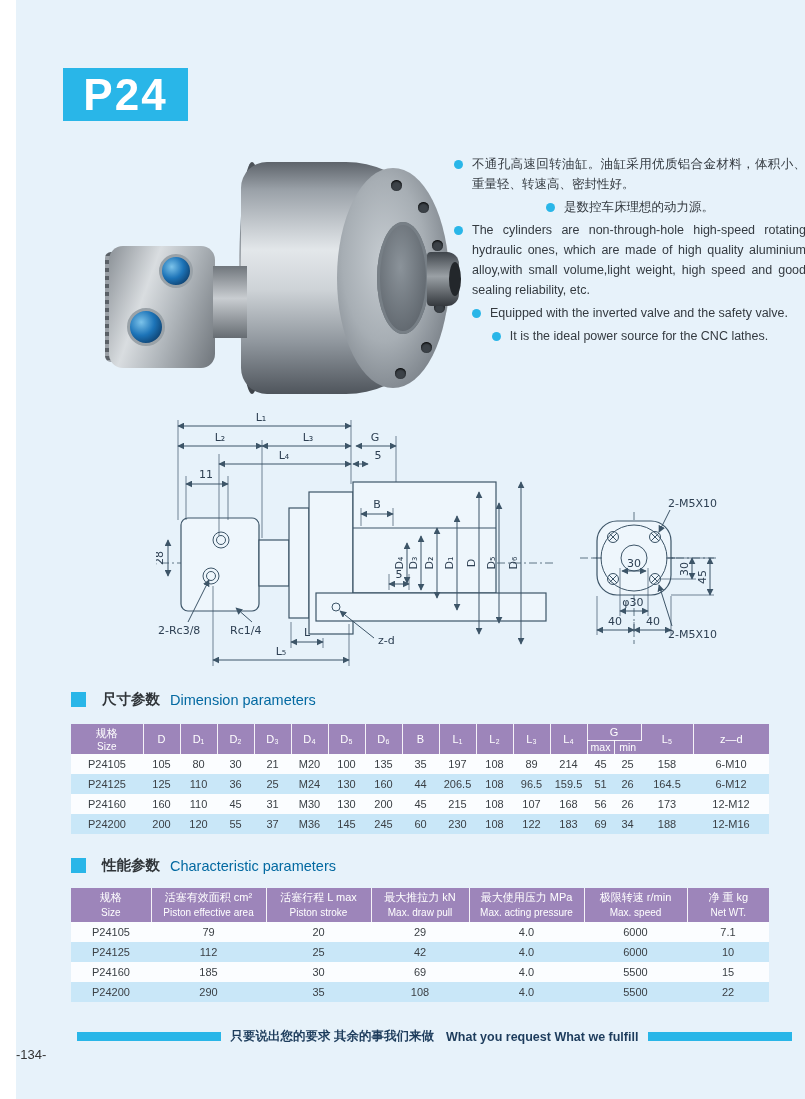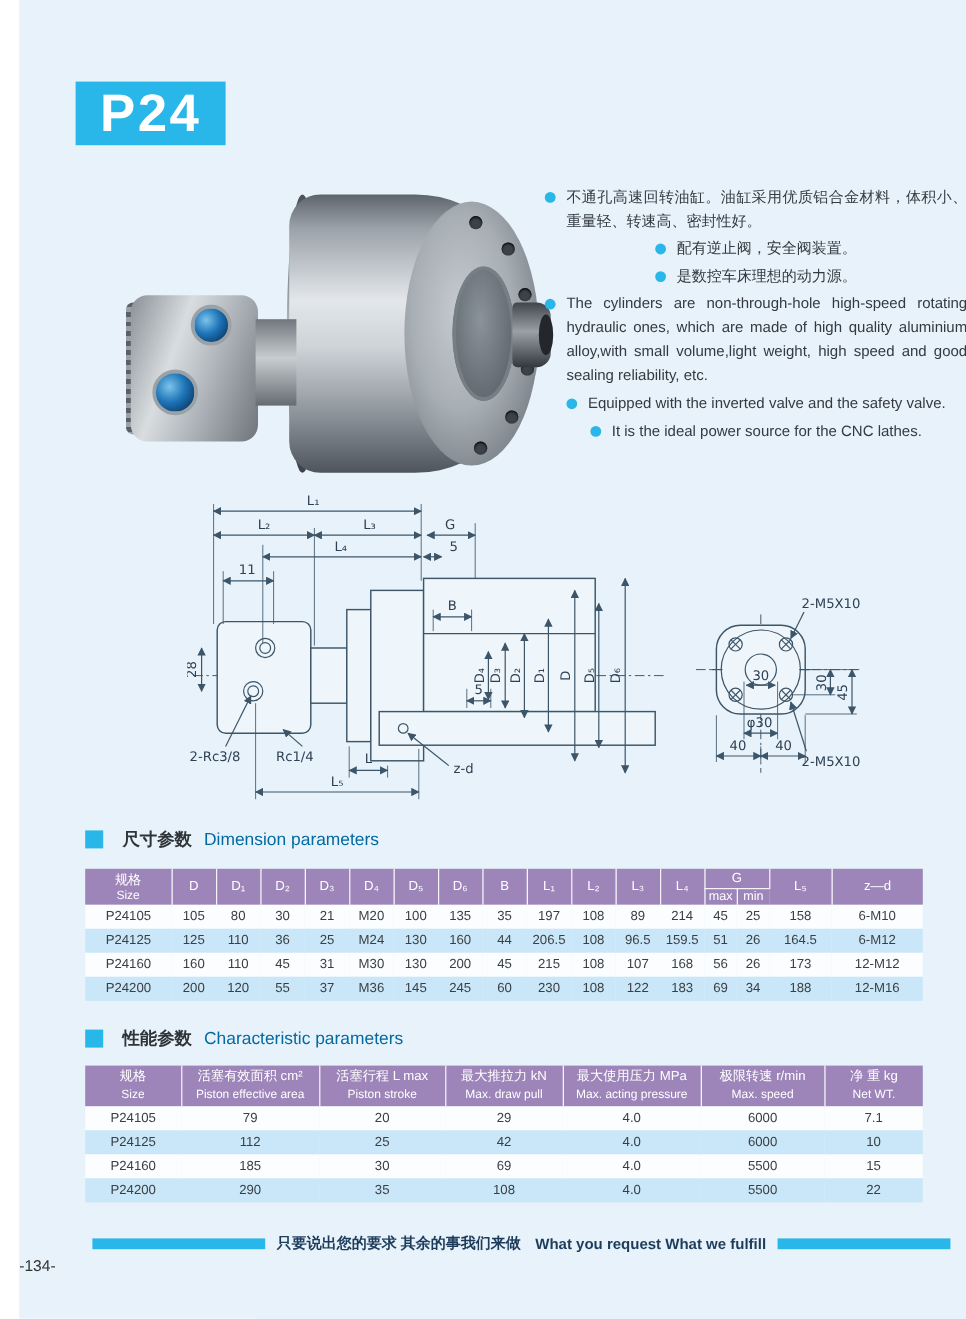--- a/index.html
+++ b/index.html
@@ -111,24 +111,20 @@
     <div class="blk"></div>
     <div class="neck"></div>
     <div class="port p1"></div>
     <div class="port p2"></div>
   </div>
 
   <ul class="features">
       <li>
         <span class="dot"></span>
         <span class="ftext">不通孔高速回转油缸。油缸采用优质铝合金材料，体积小、重量轻、转速高、密封性好。</span>
-      </li>
-      <li>
-        <span class="dot"></span>
-        <span class="ftext">配有逆止阀，安全阀装置。</span>
       </li>
       <li>
         <span class="dot"></span>
         <span class="ftext">是数控车床理想的动力源。</span>
       </li>
       <li>
         <span class="dot"></span>
         <span class="ftext">The cylinders are non-through-hole high-speed rotating hydraulic ones, which are made of high quality aluminium alloy,with small volume,light weight, high speed and good sealing reliability, etc.</span>
       </li>
       <li>

